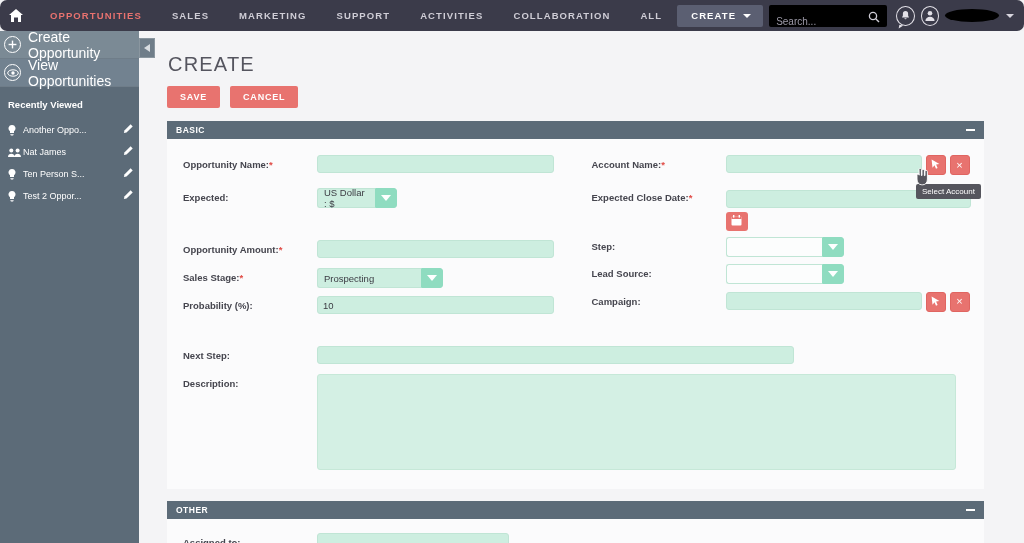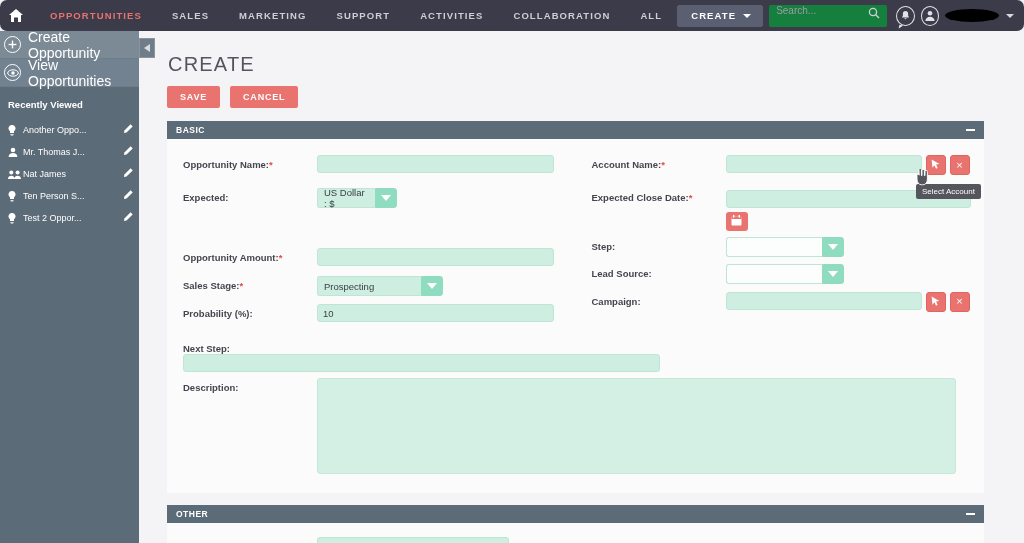--- a/index.html
+++ b/index.html
@@ -48,25 +48,25 @@
     height: 22px;
   }
   .caret-down {
     width: 0; height: 0;
     border-left: 4px solid transparent;
     border-right: 4px solid transparent;
     border-top: 4px solid #ffffff;
     display: inline-block;
   }
   .search-wrap {
-    background: #15803d;
+    background: #000000;
     border-radius: 2px;
     height: 22px;
     width: 118px;
-    display: flex; align-items: flex-start;
+    display: flex; align-items: flex-end;
     padding: 0 7px;
     margin-right: 9px;
   }
   .search-input {
     background: transparent; border: none; outline: none;
     color: #cfcdd6; font-size: 10px; width: 92px;
     font-family: "Liberation Sans", sans-serif;
   }
   .search-input::placeholder { color: #9d9aa8; }
   .icon-circle {
@@ -397,34 +397,20 @@
         </svg>
     </span>
     <span class="rv-label">Another Oppo...</span>
     <span class="pencil">
       <svg width="10" height="10" viewBox="0 0 10 10">
           <path d="M7.6 0.3l2.1 2.1-6.2 6.2-2.6.5.5-2.6z" fill="#ffffff"></path>
         </svg>
     </span>
   </div>
 
-  <div class="rv-item">
-    <span class="rv-glyph">
-      <svg width="10" height="10" viewBox="0 0 10 10">
-          <circle cx="5" cy="3" r="2.3" fill="#ffffff"></circle>
-          <path d="M0.6 10c0-2.4 2-3.9 4.4-3.9S9.4 7.6 9.4 10z" fill="#ffffff"></path>
-        </svg>
-    </span>
-    <span class="rv-label">Mr. Thomas J...</span>
-    <span class="pencil">
-      <svg width="10" height="10" viewBox="0 0 10 10">
-          <path d="M7.6 0.3l2.1 2.1-6.2 6.2-2.6.5.5-2.6z" fill="#ffffff"></path>
-        </svg>
-    </span>
-  </div>
 
   <div class="rv-item">
     <span class="rv-glyph">
       <svg width="13" height="9" viewBox="0 0 13 9">
         <circle cx="3.3" cy="2.6" r="2" fill="#ffffff"></circle>
           <circle cx="9.6" cy="2.6" r="2" fill="#ffffff"></circle>
         <path d="M0 9c0-2 1.5-3.2 3.3-3.2S6.6 7 6.6 9zM6.4 9c0-2 1.5-3.2 3.2-3.2S13 7 13 9z" fill="#ffffff"></path>
       </svg>
     </span>
     <span class="rv-label">Nat James</span>
@@ -500,21 +486,21 @@
               <span>Expected:</span><span class="req"></span>
             </div>
             <div class="selectbox">
               <div class="sel-text sel-w1">US Dollar : $</div>
               <div class="sel-arrow">
                   <span class="arrow-white"></span>
                 </div>
             </div>
           </div>
 
-          <div class="frow" style="margin-top:38px;">
+          <div class="frow" style="margin-top:30px;">
             <div class="flabel">
               <span>Opportunity Amount:</span><span class="req">*</span>
             </div>
             <input class="finput w-main" type="text" value="" style="">
           </div>
 
           <div class="frow" style="margin-top:6px;">
             <div class="flabel">
               <span>Sales Stage:</span><span class="req">*</span>
             </div>
@@ -608,21 +594,21 @@
                   </svg>
               </span>
             </div>
             <div class="btn-sq">
               <span>×</span>
             </div>
           </div>
         </div>
       </div>
 
-      <div class="frow" style="margin-top:8px;flex-direction:column;">
+      <div class="frow" style="margin-top:23px;">
         <div class="flabel">
           <span>Next Step:</span><span class="req"></span>
         </div>
         <input class="finput w-wide" type="text" value="" style="">
       </div>
 
       <div class="frow" style="margin-top:6px;">
         <div class="flabel">
           <span>Description:</span><span class="req"></span>
         </div>

